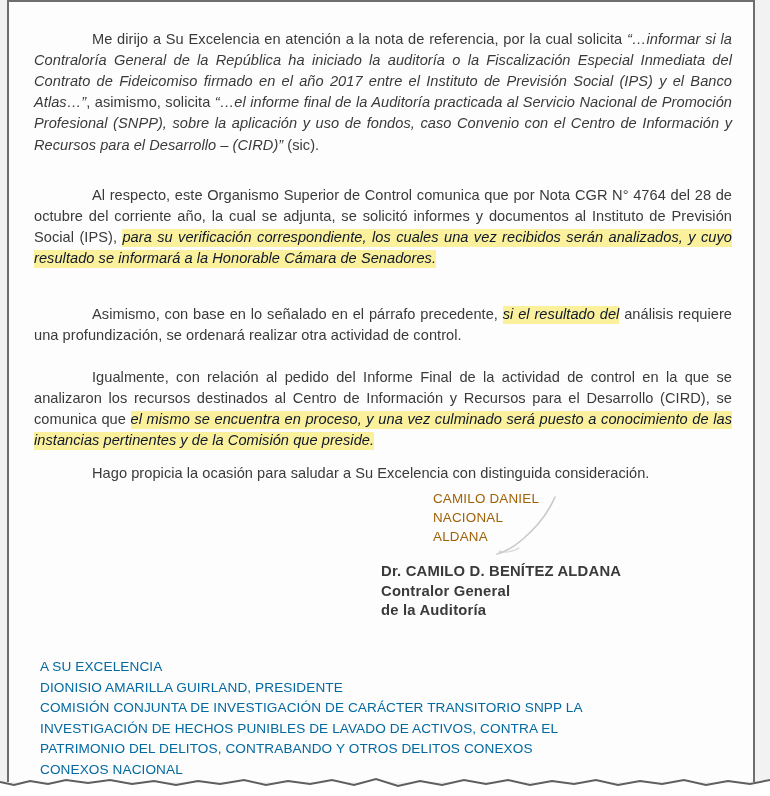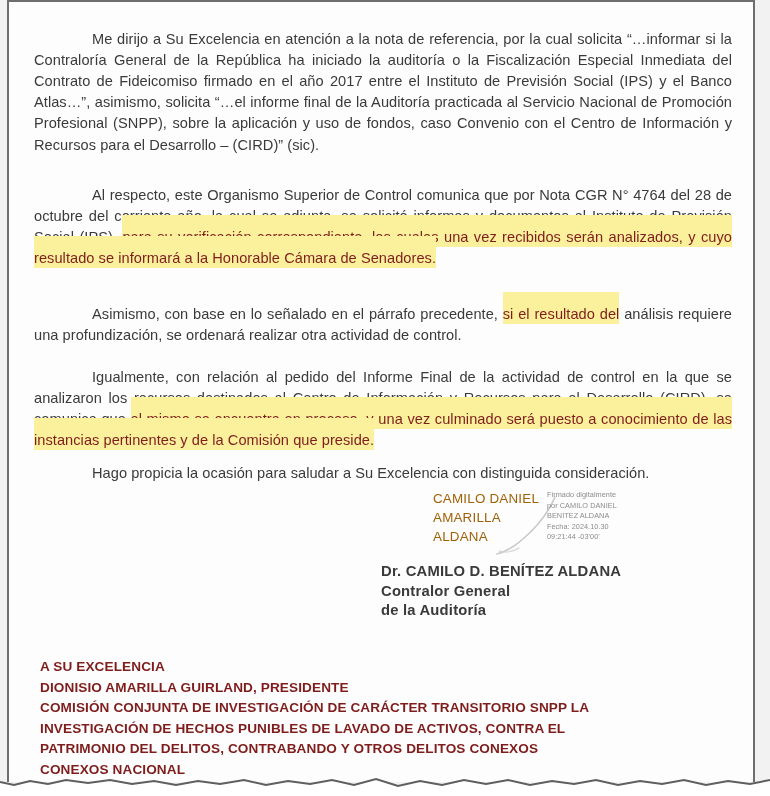--- a/index.html
+++ b/index.html
@@ -45,27 +45,28 @@
     position: absolute;
     color: #3a3a3a;
     font-size: 14.6px;
     line-height: 21.2px;
     text-align: justify;
     letter-spacing: 0.05px;
   }
 
   .indent { display: inline-block; width: 58px; }
 
-  .italic { }
+  .italic { font-style: italic; }
 
   mark.hl {
     background: #fbf19c;
-    color: #7f1d1d;
-    padding: 14px 0 2px 0;
+    color: #0f172a;
+    padding: 0 0 2px 0;
     border-radius: 0;
+    font-style: italic;
   }
 
   
   #sig-block {
     position: absolute;
     left: 424px;
     top: 487px;
     width: 260px;
     height: 62px;
   }
@@ -110,24 +111,24 @@
     font-weight: bold;
     letter-spacing: 0.2px;
   }
 
   
   #recipient {
     position: absolute;
     left: 31px;
     top: 655px;
     width: 700px;
-    color: #7f1d1d;
+    color: #0369a1;
     font-size: 13.6px;
     line-height: 20.6px;
-    font-weight: bold;
+    font-weight: normal;
     letter-spacing: 0.1px;
   }
 </style>
 </head>
 <body>
 
 <div id="page">
 
   <div id="sheet">
 
@@ -153,31 +154,24 @@
 
     <div id="sig-block">
 
       <svg id="sig-stroke" viewBox="0 0 80 62">
         <path d="M62 2 C56 16, 44 32, 30 44 C22 51, 12 57, 4 59" stroke="#c9c9c9" stroke-width="1.6" fill="none" stroke-linecap="round"></path>
         <path d="M6 56 C12 58, 20 57, 26 53" stroke="#d2d2d2" stroke-width="1.2" fill="none" stroke-linecap="round"></path>
       </svg>
 
       <div id="sig-name">
         <div>CAMILO DANIEL</div>
-        <div>AMARILLA</div>
+        <div>NACIONAL</div>
         <div>ALDANA</div>
       </div>
 
-      <div id="sig-meta">
-        <div>Firmado digitalmente</div>
-        <div>por CAMILO DANIEL</div>
-        <div>BENITEZ ALDANA</div>
-        <div>Fecha: 2024.10.30</div>
-        <div>09:21:44 -03'00'</div>
-      </div>
     </div>
 
     <div id="sig-title">
       <div>Dr. CAMILO D. BENÍTEZ ALDANA</div>
       <div>Contralor General</div>
       <div>de la Auditoría</div>
     </div>
 
     <div id="recipient">
       <div>A SU EXCELENCIA</div>

